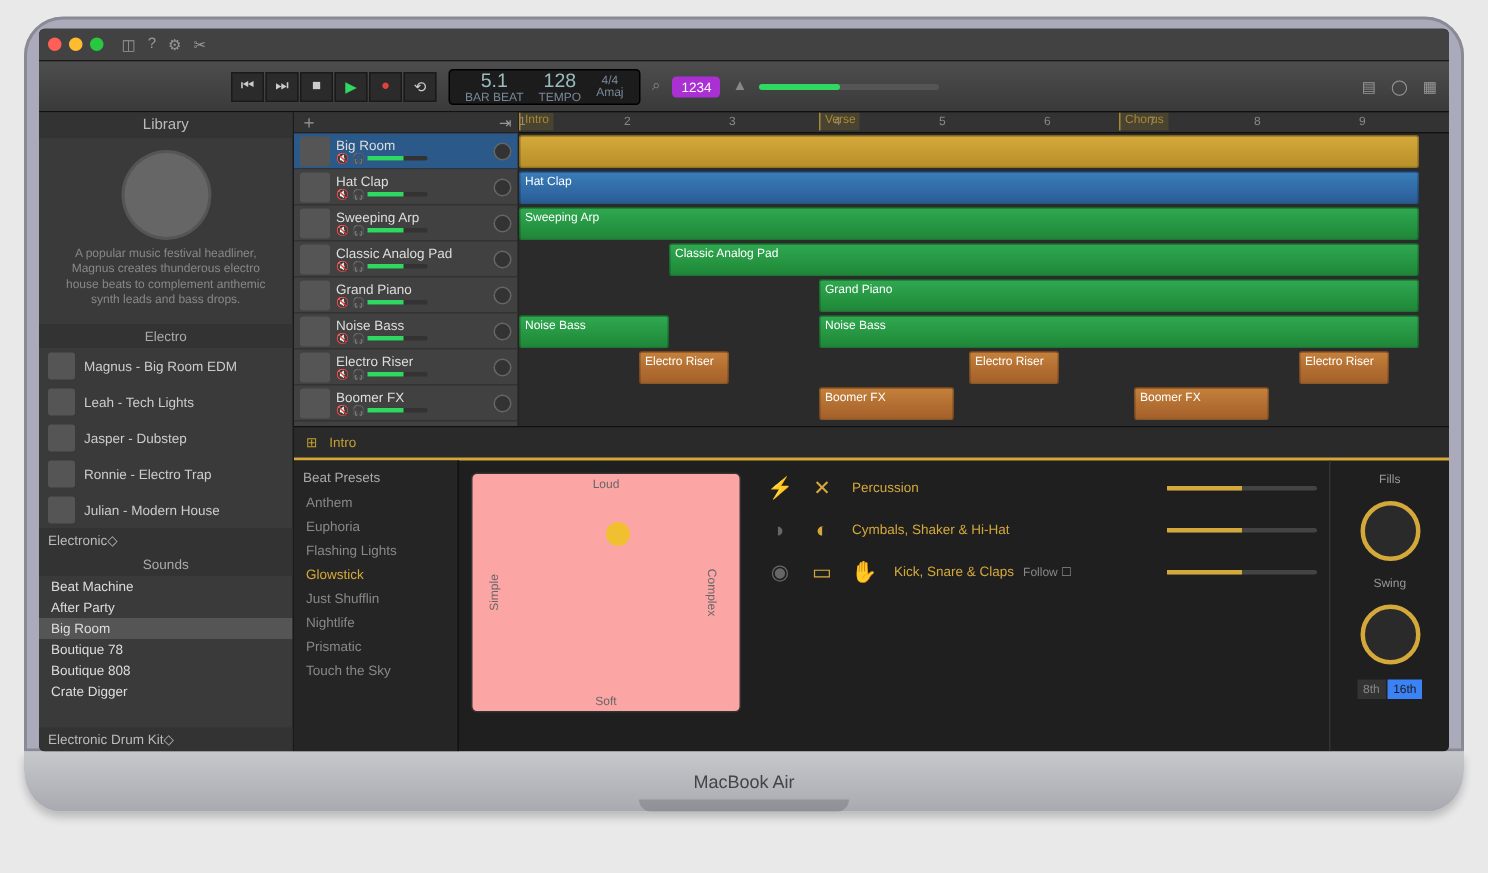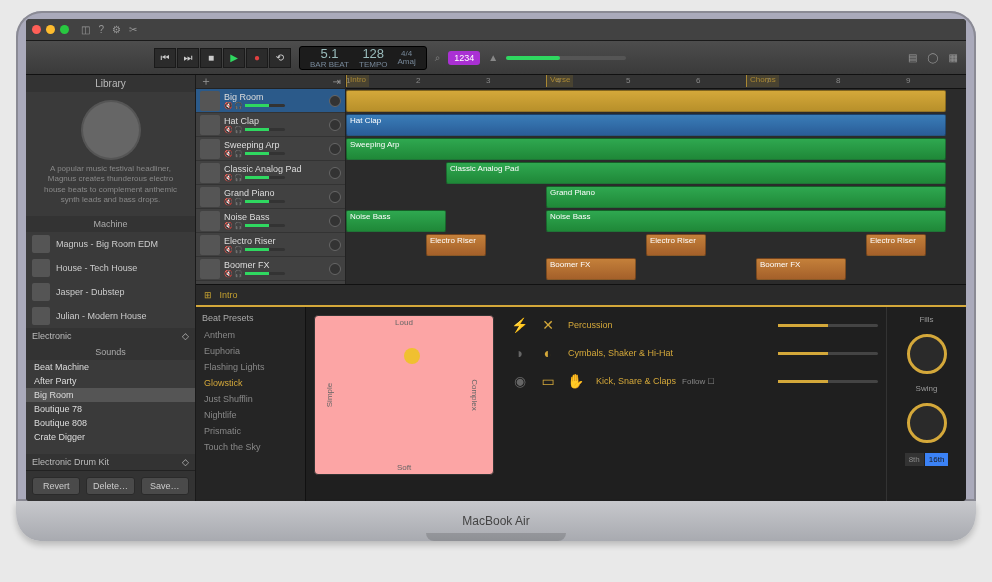--- a/index.html
+++ b/index.html
@@ -30,21 +30,21 @@
 .body{flex:1;display:flex;min-height:0}
 .library{width:170px;background:#3a3a3a;display:flex;flex-direction:column;border-right:1px solid #1a1a1a}
 .lib-head{text-align:center;padding:3px;font-size:10px;color:#bbb;background:#333}
 .drummer-card{padding:10px;text-align:center}
 .avatar{width:56px;height:56px;border-radius:50%;background:#666;margin:0 auto 6px;box-shadow:0 0 0 2px #555}
 .desc{font-size:8px;color:#888;line-height:1.3}
 .section-label{text-align:center;font-size:9px;color:#aaa;padding:3px;background:#333}
 .drummer-list,.sounds-list{overflow:auto}
 .drummer-row{display:flex;align-items:center;gap:6px;padding:3px 6px;font-size:9px;color:#ccc}
 .drummer-row .sq{width:18px;height:18px;background:#555;border-radius:2px}
-.select-row{background:#333;padding:3px 6px;font-size:9px;color:#bbb;display:flex;justify-content:space-between}
+.select-row{background:#333;padding:3px 6px;font-size:9px;color:#bbb;display:flex;}
 .sound-row{padding:2px 8px;font-size:9px;color:#ddd}
 .sound-row.sel{background:#555}
 .lib-foot{display:flex;gap:6px;padding:6px;background:#333;border-top:1px solid #222}
 .fbtn{flex:1;background:#4a4a4a;border:1px solid #2a2a2a;color:#ccc;font-size:9px;padding:3px;border-radius:3px;text-align:center}
 .center{flex:1;display:flex;flex-direction:column;min-width:0}
 .tracks-area{display:flex;height:210px;border-bottom:1px solid #111}
 .track-headers{width:150px;background:#414141;border-right:1px solid #222}
 .th-top{height:14px;background:#333;display:flex;align-items:center;padding:0 4px;color:#999;border-bottom:1px solid #222}
 .th-top .plus{font-size:12px}
 .track-head{height:24px;display:flex;align-items:center;gap:4px;padding:2px 4px;border-bottom:1px solid #333}
@@ -147,33 +147,37 @@
           </div>
         </div>
 
         <div class="body">
           <div class="library">
             <div class="lib-head">Library</div>
             <div class="drummer-card">
               <div class="avatar"></div>
               <div class="desc">A popular music festival headliner, Magnus creates thunderous electro house beats to complement anthemic synth leads and bass drops.</div>
             </div>
-            <div class="section-label">Machine</div>
+            <div class="section-label">Electro</div>
             <div class="drummer-list" id="drummer-list">
                 <div class="drummer-row">
                   <div class="sq"></div>
                   <span>Magnus - Big Room EDM</span>
                 </div>
                 <div class="drummer-row">
                   <div class="sq"></div>
-                  <span>House - Tech House</span>
+                  <span>Leah - Tech Lights</span>
                 </div>
                 <div class="drummer-row">
                   <div class="sq"></div>
                   <span>Jasper - Dubstep</span>
+                </div>
+                <div class="drummer-row">
+                  <div class="sq"></div>
+                  <span>Ronnie - Electro Trap</span>
                 </div>
                 <div class="drummer-row">
                   <div class="sq"></div>
                   <span>Julian - Modern House</span>
                 </div>
               </div>
             <div class="select-row">
                 <span>Electronic</span>
                 <span>◇</span>
               </div>
@@ -183,25 +187,20 @@
                 <div class="sound-row">After Party</div>
                 <div class="sound-row sel">Big Room</div>
                 <div class="sound-row">Boutique 78</div>
                 <div class="sound-row">Boutique 808</div>
                 <div class="sound-row">Crate Digger</div>
               </div>
             <div class="select-row">
                 <span>Electronic Drum Kit</span>
                 <span>◇</span>
               </div>
-            <div class="lib-foot">
-              <div class="fbtn">Revert</div>
-              <div class="fbtn">Delete…</div>
-              <div class="fbtn">Save…</div>
-            </div>
           </div>
 
           <div class="center">
             <div class="tracks-area">
               <div class="track-headers">
                 <div class="th-top">
                     <span class="plus">＋</span>
                     <span style="margin-left:auto">⇥</span>
                   </div>
                 <div id="track-heads">

